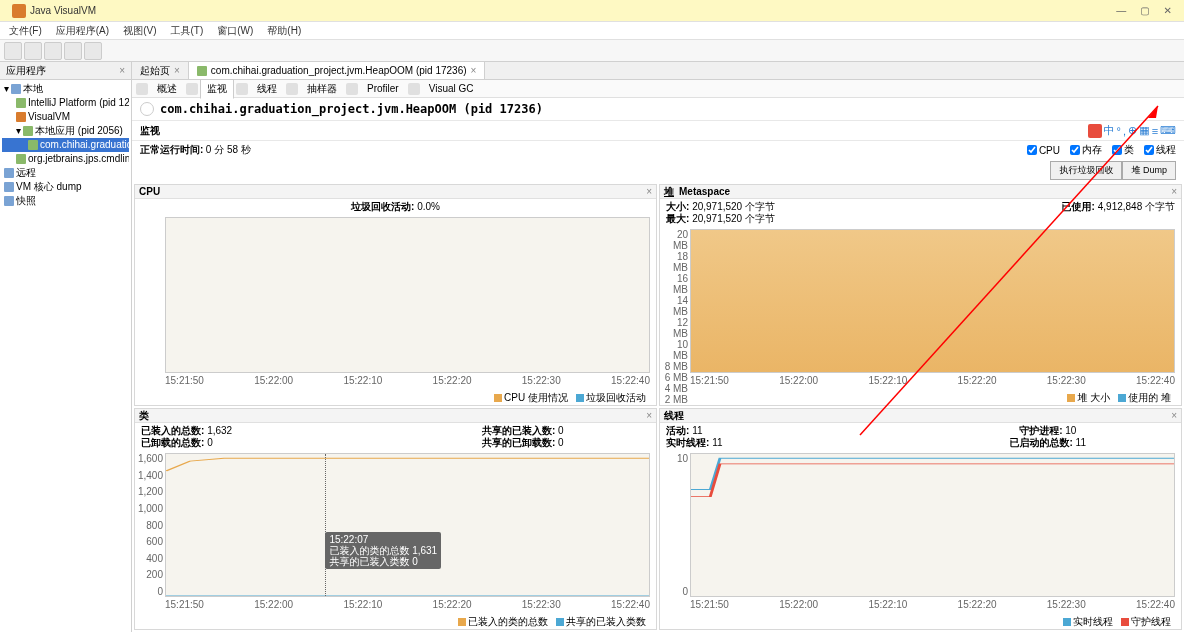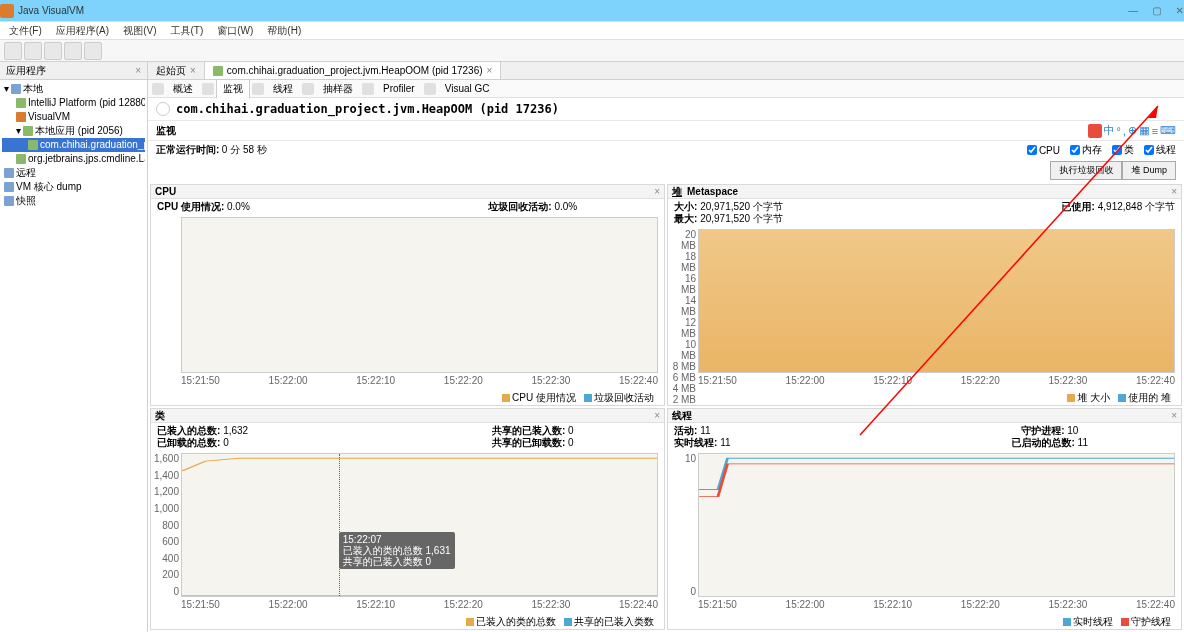--- a/index.html
+++ b/index.html
@@ -1,26 +1,26 @@
 <!DOCTYPE html>
 <html><head>
 <meta charset="utf-8">
 <style>
 *{box-sizing:border-box;margin:0;padding:0;font-family:"Microsoft YaHei","SimSun",sans-serif;font-size:10px}
 body{background:#f0f0f0;width:1184px;height:632px;overflow:hidden;position:relative}
-.titlebar{height:22px;background:#7dd3fc;display:flex;align-items:center;padding:0 0;border-bottom:1px solid #e0e0e0}
+.titlebar{height:22px;background:#fef9c3;display:flex;align-items:center;padding:0 12px;border-bottom:1px solid #e0e0e0}
 .titlebar .icon{width:14px;height:14px;background:#d97c2e;border-radius:2px;margin-right:4px}
 .titlebar .title{flex:1;color:#333}
 .titlebar .winbtns{display:flex;gap:14px;color:#666;font-size:12px}
 .menubar{height:18px;background:#fff;display:flex;align-items:center;padding:0 6px;gap:8px;color:#333;border-bottom:1px solid #e0e0e0}
 .menubar span{padding:0 3px}
 .toolbar{height:22px;background:#f7f7f7;display:flex;align-items:center;padding:0 4px;gap:2px;border-bottom:1px solid #d0d0d0}
 .toolbar .tbtn{width:18px;height:18px;background:#e8e8e8;border:1px solid #ccc;border-radius:2px}
 .main{display:flex;height:570px}
-.sidebar{width:148px;background:#fff;border-right:1px solid #d0d0d0;overflow:hidden}
+.sidebar{width:132px;background:#fff;border-right:1px solid #d0d0d0;overflow:hidden}
 .sidebar-tab{height:18px;background:#f0f0f0;border-bottom:1px solid #d0d0d0;padding:2px 6px;display:flex;align-items:center;gap:4px}
 .sidebar-tab .x{margin-left:auto;color:#888}
 .tree{padding:2px;font-size:9px;line-height:14px}
 .tree .node{display:flex;align-items:center;gap:2px;padding:0 2px;white-space:nowrap;overflow:hidden}
 .tree .sel{background:#3874d1;color:#fff}
 .tree .ind1{padding-left:14px}
 .tree .ind2{padding-left:26px}
 .tree .nicon{width:10px;height:10px;background:#7aa3d4;border-radius:1px;flex-shrink:0}
 .tree .nicon.g{background:#8ab96a}
 .tree .nicon.o{background:#d97c2e}
@@ -219,21 +219,20 @@
     </div>
 
     <div class="grid">
 
       <div class="panel">
         <div class="panel-h">
             <span>CPU</span>
             <span class="phx">×</span>
           </div>
         <div class="panel-info">
-          <div class="col"><b>CPU 使用情况:</b> <span>0.0%</span></div>
           <div class="col col2"><b>垃圾回收活动:</b> <span>0.0%</span></div>
         </div>
         <div class="chart">
           <div class="chart-area"></div>
           <div class="chart-x">
               <span>15:21:50</span>
               <span>15:22:00</span>
               <span>15:22:10</span>
               <span>15:22:20</span>
               <span>15:22:30</span>

